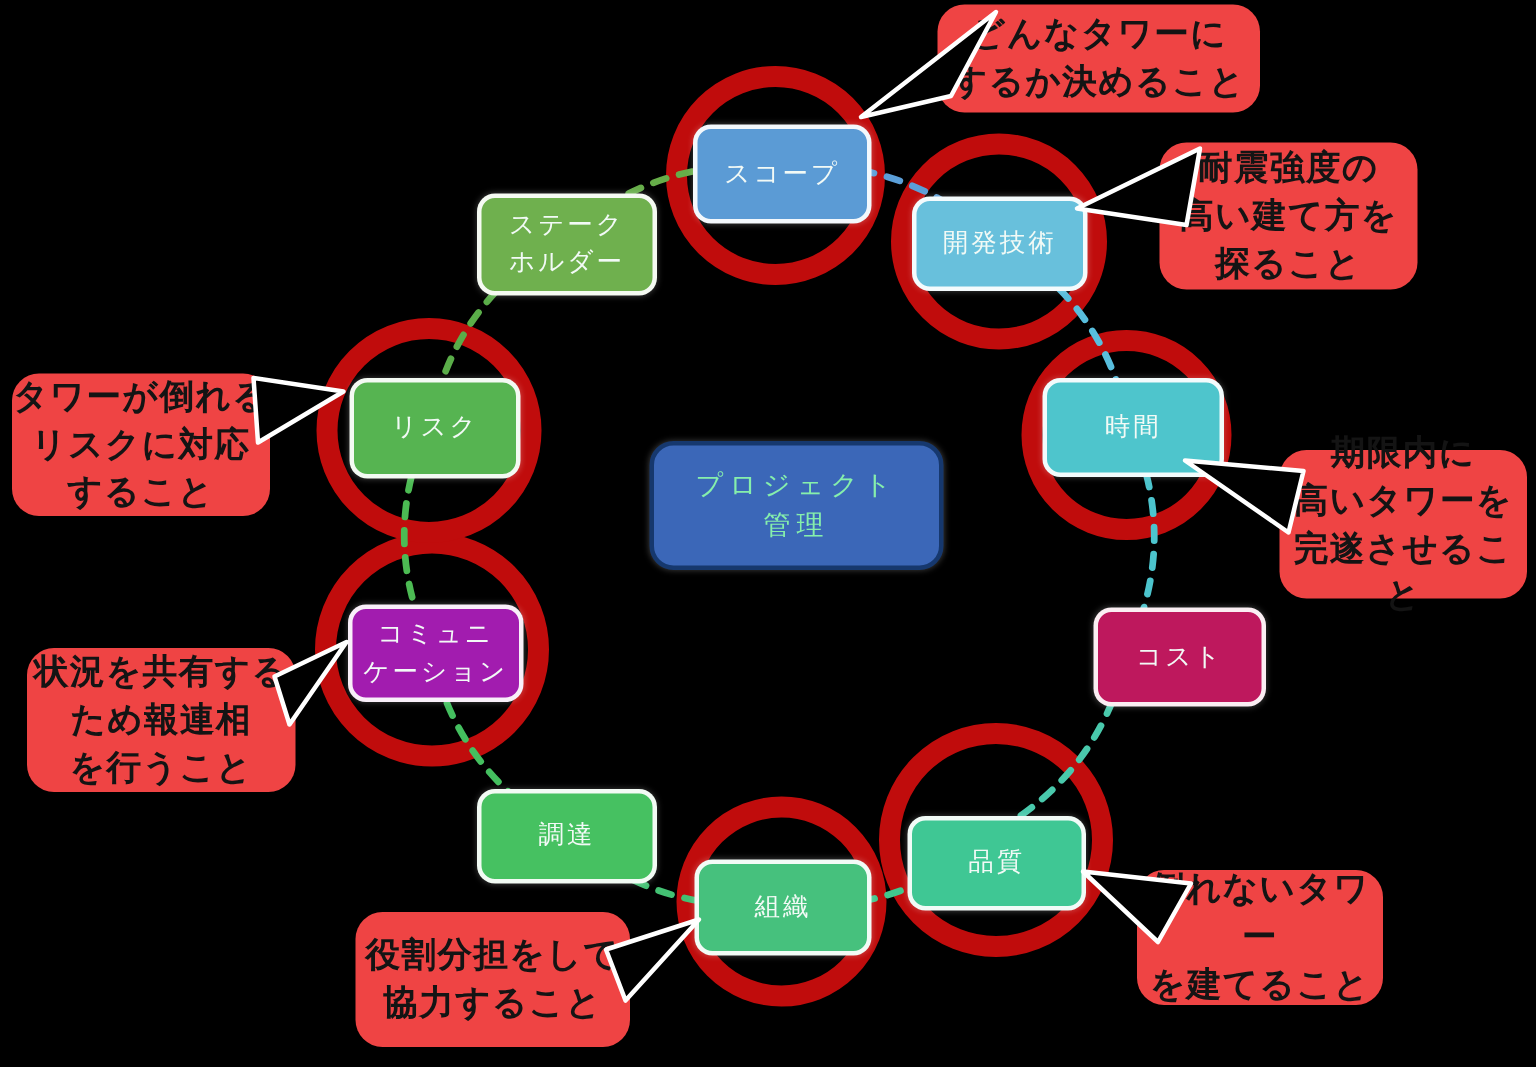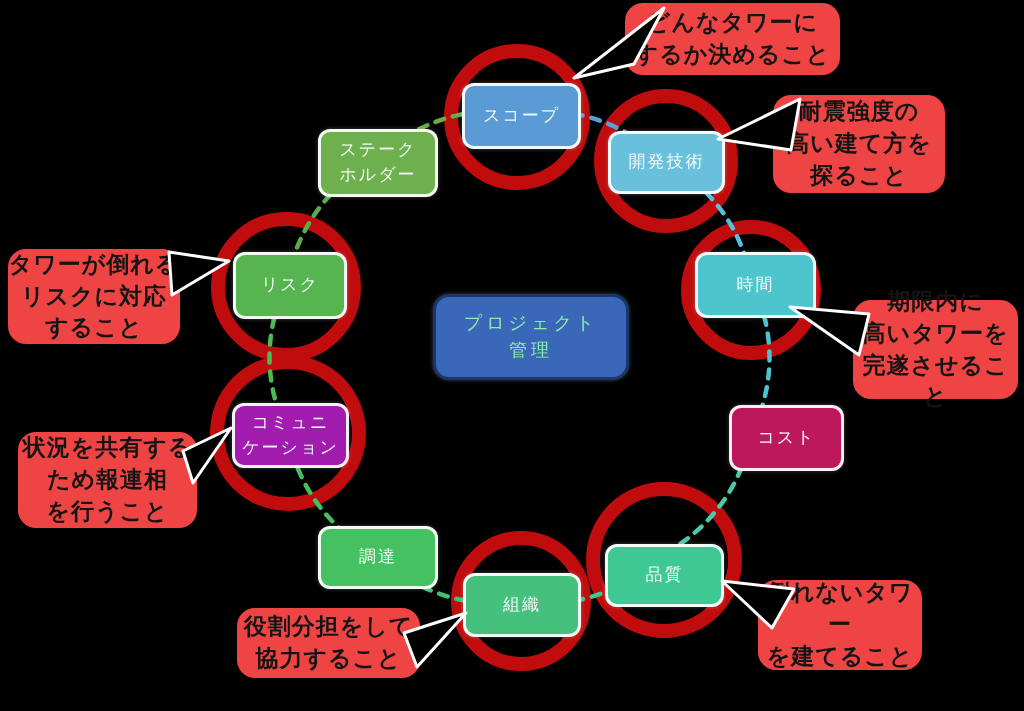--- a/index.html
+++ b/index.html
@@ -104,21 +104,21 @@
   <div class="callout" style="left:625px; top:3px;   width:215px; height:72px;">どんなタワーに
 するか決めること</div>
   <div class="callout" style="left:853px; top:300px; width:165px; height:99px;">期限内に
 高いタワーを
 完遂させること</div>
   <div class="callout" style="left:773px; top:95px;  width:172px; height:98px;">耐震強度の
 高い建て方を
 探ること</div>
   <div class="callout" style="left:758px; top:580px; width:164px; height:90px;">倒れないタワー
 を建てること</div>
-  <div class="callout" style="left:237px; top:608px; width:183px; height:70px;">役割分担をして
+  <div class="callout" style="left:237px; top:608px; width:183px; height:90px;">役割分担をして
 協力すること</div>
   <div class="callout" style="left:18px;  top:432px; width:179px; height:96px;">状況を共有する
 ため報連相
 を行うこと</div>
   <div class="callout" style="left:8px;   top:249px; width:172px; height:95px;">タワーが倒れる
 リスクに対応
 すること</div>
 
   <svg class="layer" viewBox="0 0 1024 711">
     <g stroke-width="3" stroke-linejoin="round">

